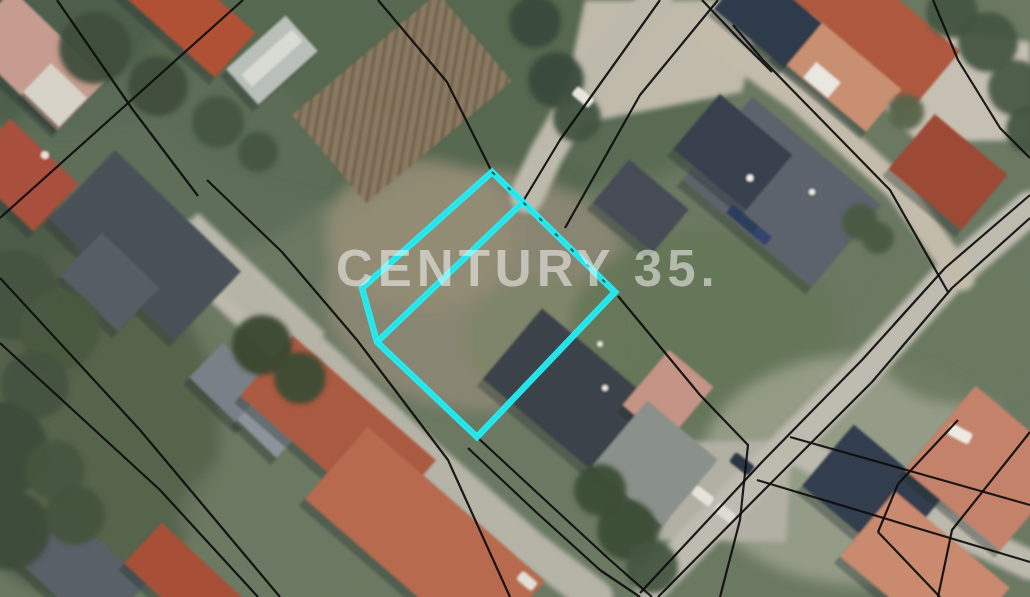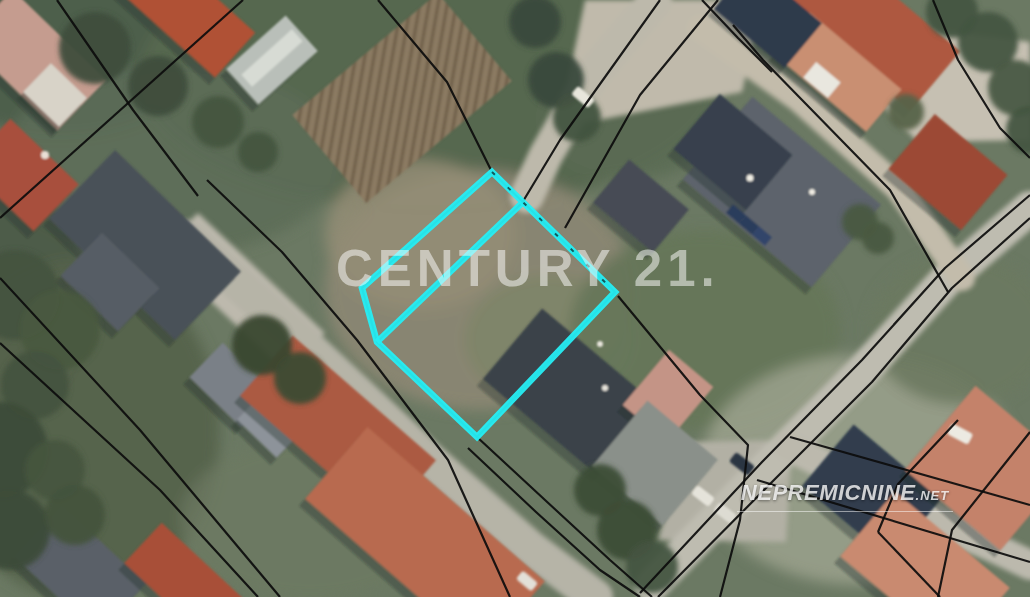--- a/index.html
+++ b/index.html
@@ -206,20 +206,16 @@
         <polyline points="522,203 377,342" fill="none" stroke="#0c0c0c" stroke-width="2.2" opacity="0.92" stroke-linejoin="round"></polyline>
       </g>
       <g>
         <polygon points="492,172 615,292 477,437 377,342 362,288" fill="none" stroke="#26eef4" stroke-width="6.5" opacity="0.95" stroke-linejoin="miter"></polygon>
         <polyline points="522,203 377,342" fill="none" stroke="#26eef4" stroke-width="6.5" opacity="0.95"></polyline>
         <polyline points="492,172 615,292" fill="none" stroke="#000" stroke-width="2" stroke-dasharray="4 18" opacity="0.6"></polyline>
       </g>
     </svg>
 
   <div class="wm-brand">
-    <div class="wm-title">CENTURY 21.</div>
+    <div class="wm-title">CENTURY 35.</div>
   </div>
 
-  <div class="wm-portal">
-    <div><span>NEPREMICNINE</span><span class="tld">.NET</span></div>
-    <div class="wm-line"></div>
-  </div>
 </div>
 
 </body></html>

